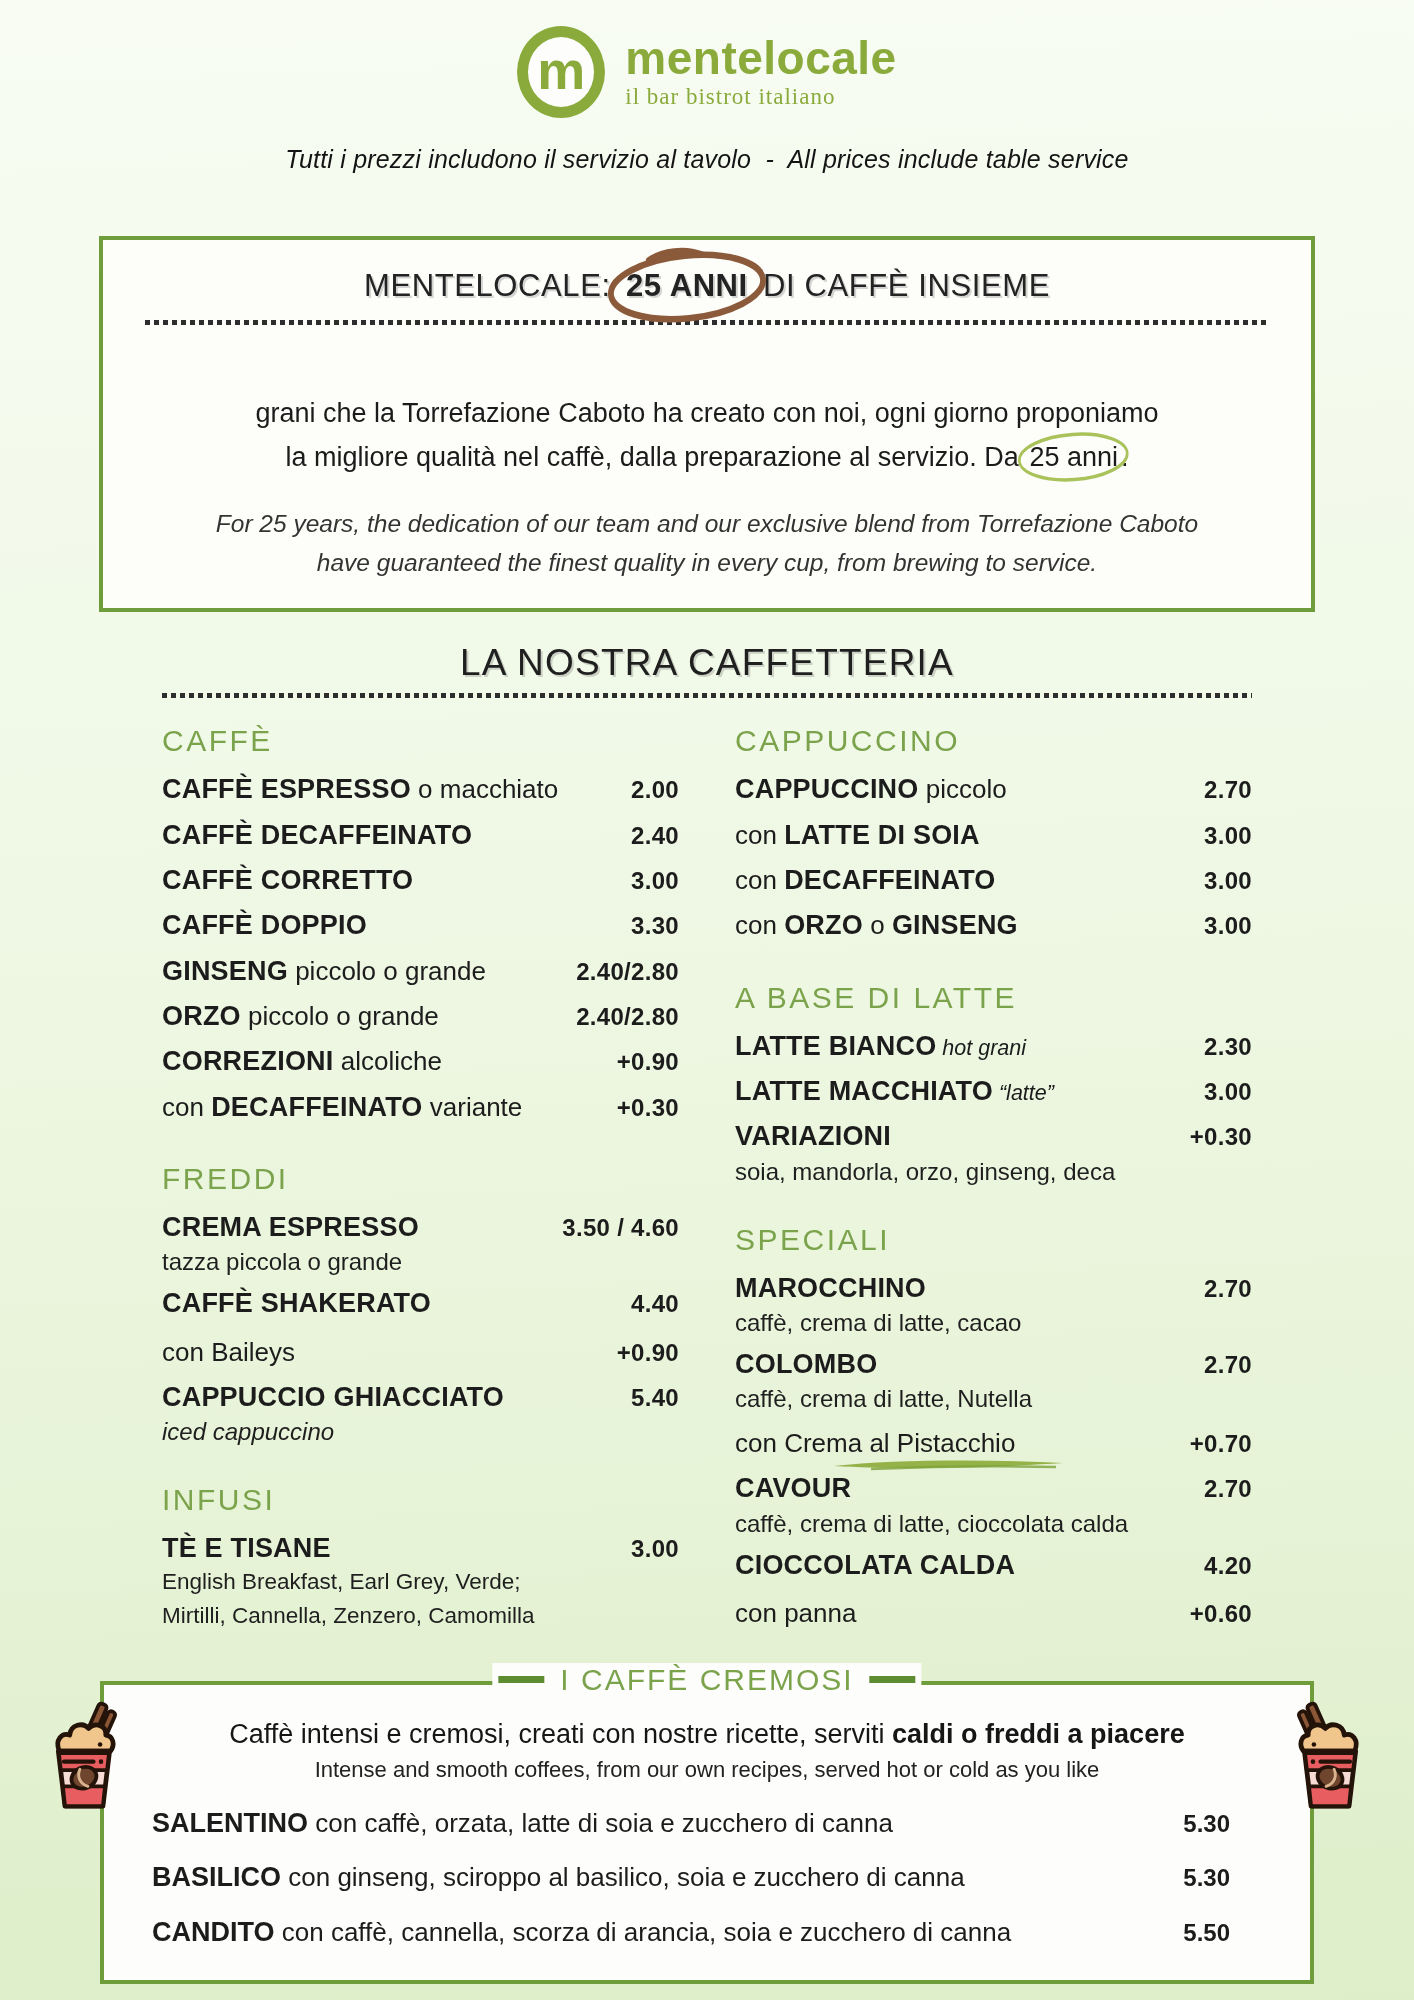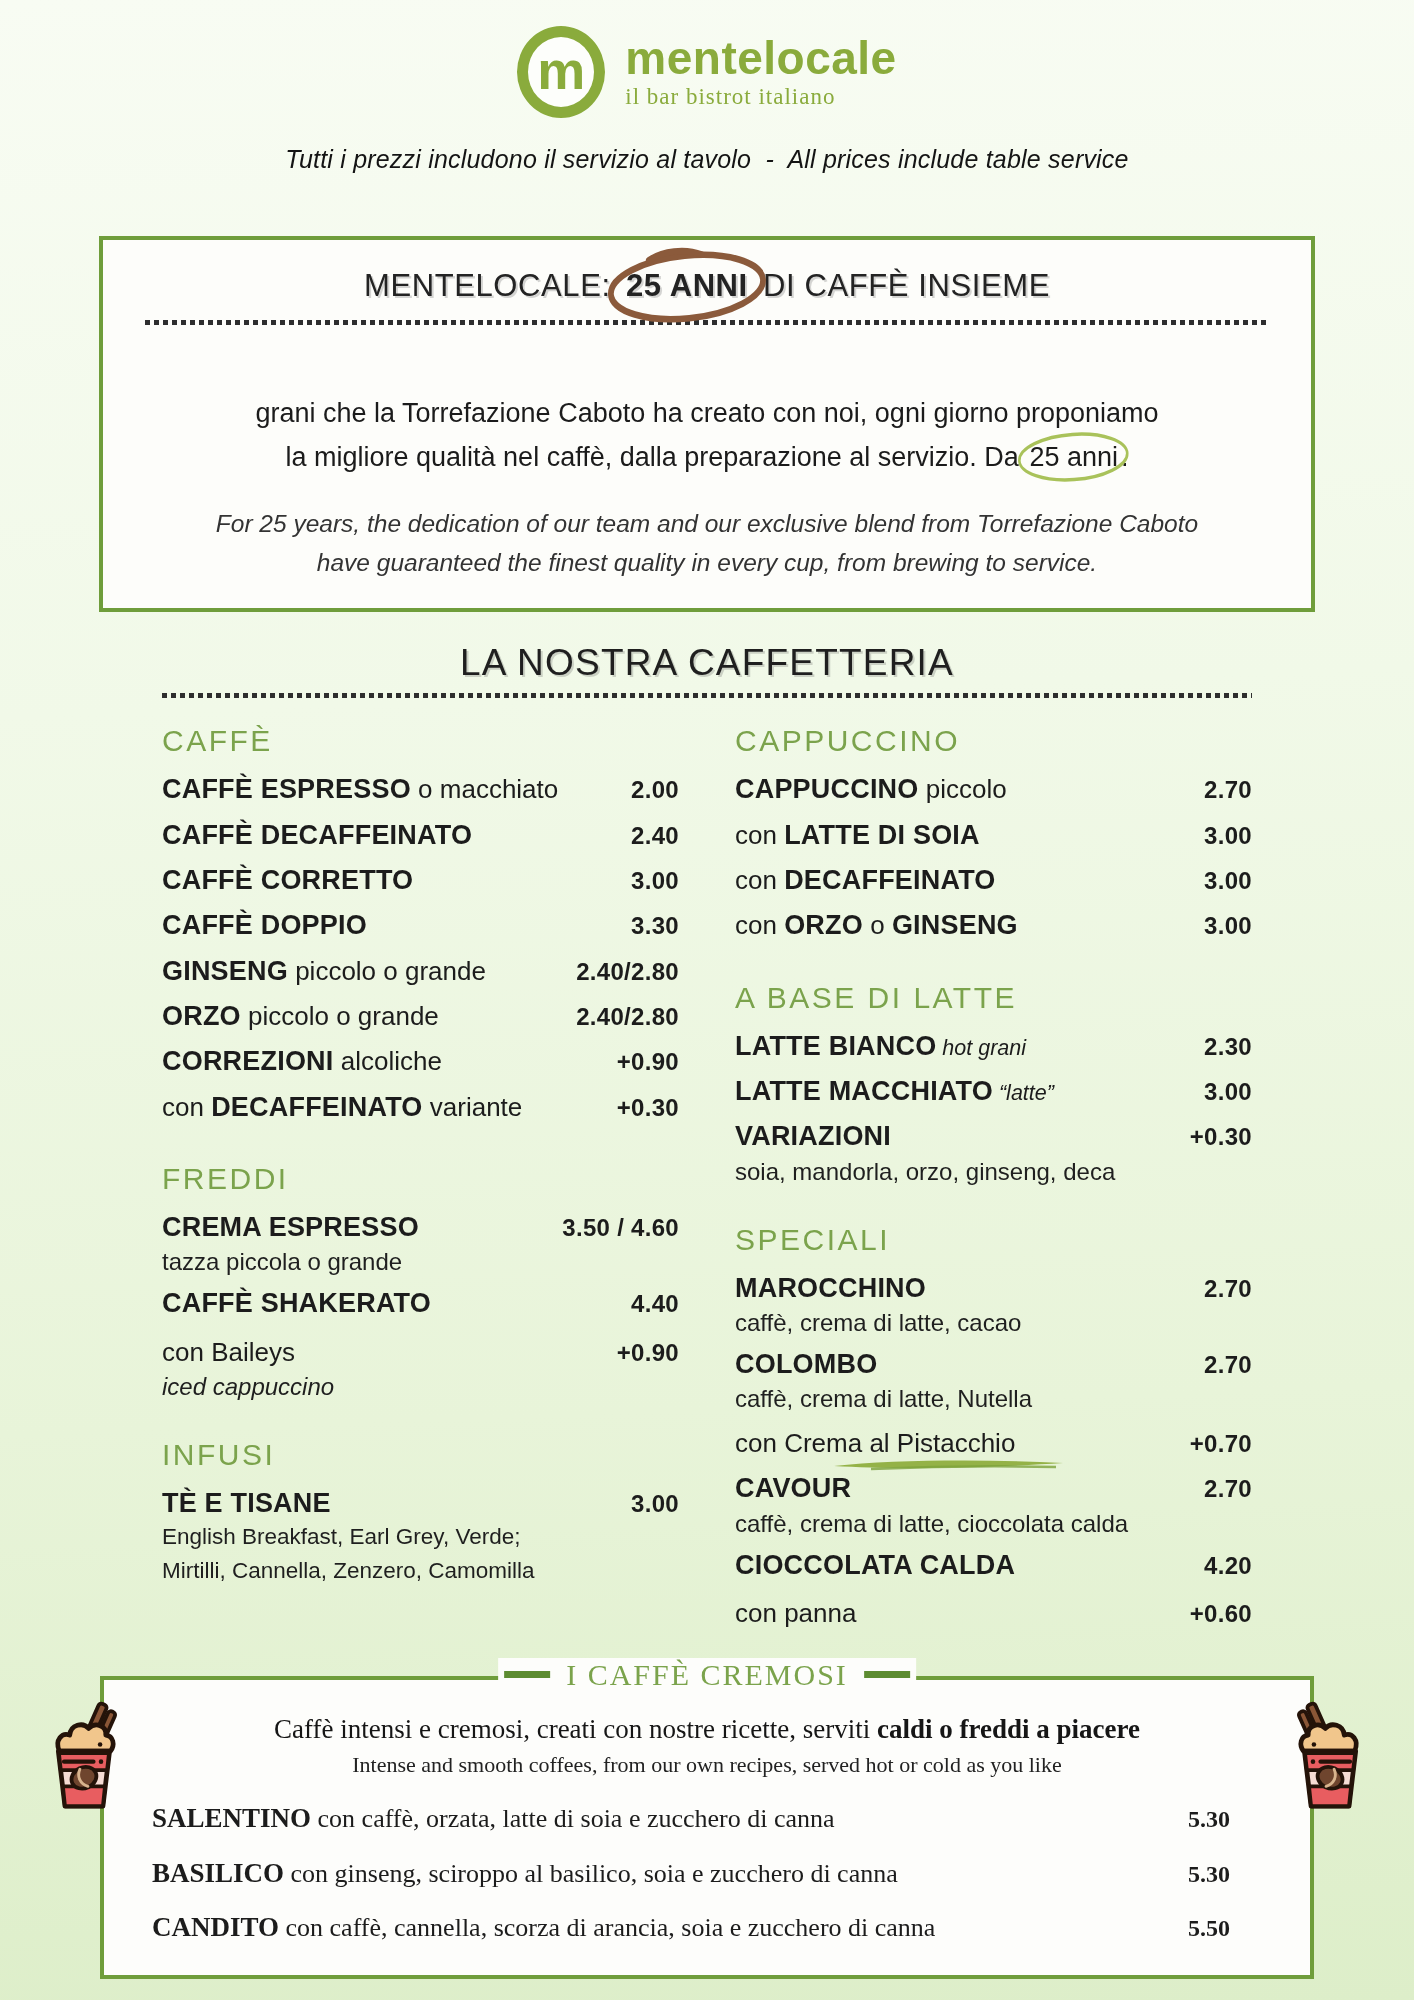--- a/index.html
+++ b/index.html
@@ -59,21 +59,21 @@
   .nm .sm{font-size:21.5px;}
   .pr{font-weight:bold;font-size:24px;white-space:nowrap;margin-left:12px;letter-spacing:0.3px;}
   .sub{font-size:24px;line-height:1.25;color:#1f1f1f;margin:1px 0 6px;}
   .sub.i{font-style:italic;}
   .sub.sm{font-size:22.5px;}
   .brush{position:absolute;left:96px;bottom:-10px;width:235px;height:14px;}
   .brush svg{display:block;width:100%;height:100%;}
   
   .cremosi-box{
     width:1214px;margin:44px auto 0;box-sizing:border-box;border:4px solid var(--border-green);
-    background:#fdfdfb;position:relative;padding:34px 0 28px;font-family:Liberation Serif, serif;
+    background:#fdfdfb;position:relative;padding:34px 0 28px;
   }
   .chip{
     position:absolute;top:-22px;left:50%;transform:translateX(-50%);
     background:#fdfdfb;color:var(--heading-green);font-size:30px;letter-spacing:2px;
     padding:0 6px;white-space:nowrap;display:flex;align-items:center;gap:16px;
   }
   .chip::before,.chip::after{content:"";display:inline-block;width:46px;height:7px;background:#5d8c31;}
   .cremosi-intro{text-align:center;font-size:27px;margin:0;color:#161616;}
   .cremosi-intro b{font-weight:bold;text-align:right;}
   .cremosi-intro-en{text-align:center;font-size:22px;margin:7px 0 0;color:#222;}
@@ -202,20 +202,24 @@
           </div>
           <div class="sub">tazza piccola o grande</div>
           <div class="row">
             <span class="nm"><span class="b">CAFFÈ SHAKERATO</span></span>
             <span class="pr">4.40</span>
           </div>
           <div class="row tight">
             <span class="nm"><span>con Baileys</span></span>
             <span class="pr">+0.90</span>
           </div>
+          <div class="row">
+            <span class="nm"><span class="b">CAPPUCCIO GHIACCIATO</span></span>
+            <span class="pr">5.40</span>
+          </div>
           <div class="sub i">iced cappuccino</div>
         </section>
         <section class="m-section">
           <div class="m-head">INFUSI</div>
           <div class="row">
             <span class="nm"><span class="b">TÈ E TISANE</span></span>
             <span class="pr">3.00</span>
           </div>
           <div class="sub sm">English Breakfast, Earl Grey, Verde;</div>
           <div class="sub sm">Mirtilli, Cannella, Zenzero, Camomilla</div>

